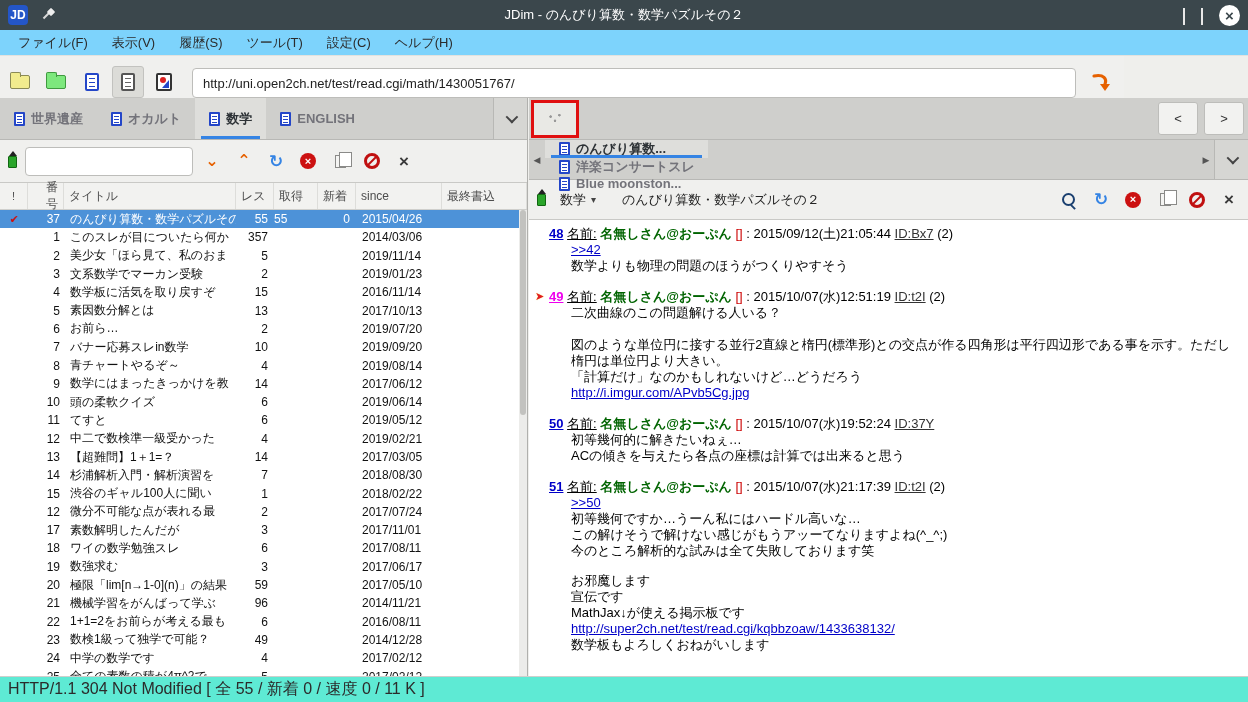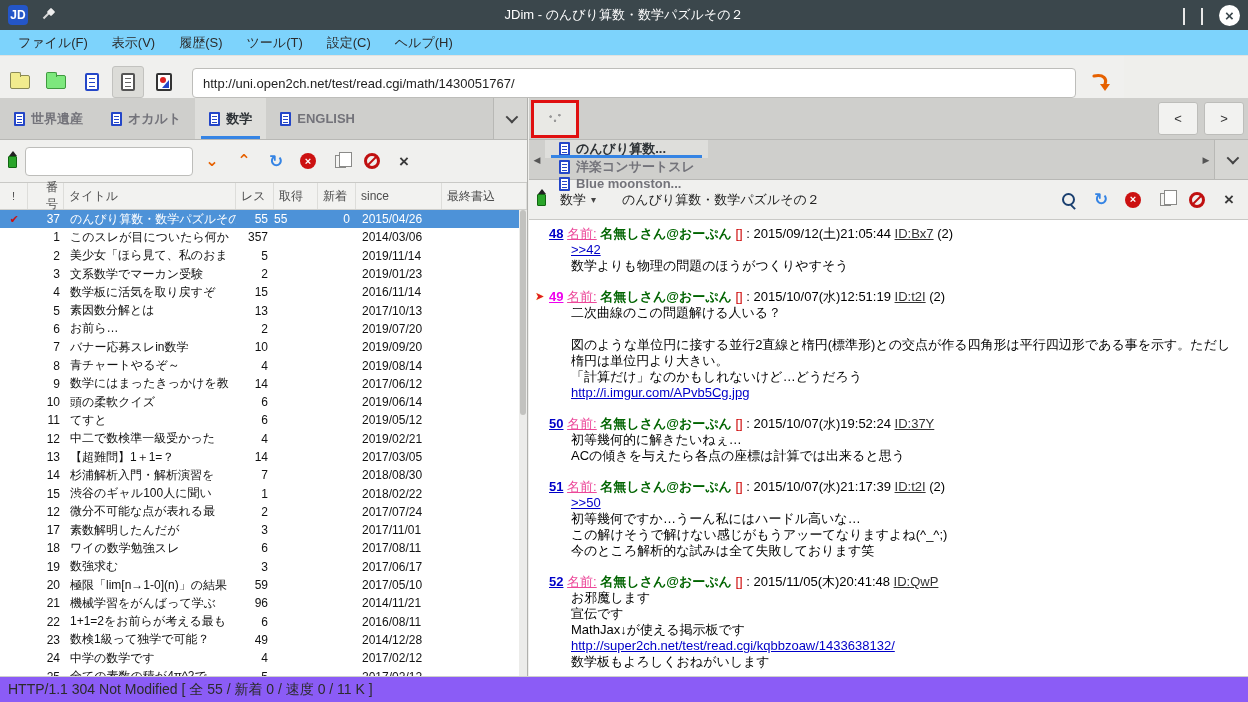--- a/index.html
+++ b/index.html
@@ -113,33 +113,33 @@
   .nav-btns { position:absolute; right:4px; top:4px; display:flex; gap:6px; }
   .nav-btn { width:40px; height:33px; background:#f2f2f0; border:1px solid #bdbdba; border-radius:3px; display:flex; align-items:center; justify-content:center; color:#333; font-size:13px; }
 
   
   .content { height:456px; overflow:hidden; background:#fff; position:relative; padding:5px 14px 0 10px; }
   .post { margin-bottom:14px; }
   .post-head { position:relative; padding-left:10px; font-size:13px; line-height:17px; white-space:nowrap; }
   .p-arrow { position:absolute; left:-4px; top:0; color:#e01b24; font-size:11px; text-shadow:0 0 1px #f6d32d; }
   .p-num { color:#0000c8; text-decoration:underline; font-weight:bold; }
   .p-num.marked { color:#ee00ee; }
-  .p-label { color:#ec4899; text-decoration:underline; }
+  .p-label { color:#000000; text-decoration:underline; }
   .p-name { color:#006400; font-weight:bold; }
   .p-mail { color:#cc0000; }
   .p-sep { color:#000; }
   .p-date { color:#000; }
   .p-id { color:#333; text-decoration:underline; }
   .p-count { color:#000; }
   .post-body { padding-left:32px; }
   .line { min-height:16px; line-height:16px; font-size:13px; color:#000; overflow-wrap:anywhere; }
   .line.link { color:#0000c8; text-decoration:underline; }
 
   
-  .statusbar { position:absolute; left:0; top:676px; width:1248px; height:26px; background:#8b5cf6; border-top:1px solid #cfcfcc; display:flex; align-items:center; padding-left:8px; font-size:14px; color:#2b2b2b; }
+  .statusbar { position:absolute; left:0; top:676px; width:1248px; height:26px; background:#5eead4; border-top:1px solid #cfcfcc; display:flex; align-items:center; padding-left:8px; font-size:16px; color:#2b2b2b; }
 </style>
 </head>
 <body>
 
 <div class="app">
 
   <div class="titlebar">
     <div class="app-logo">JD</div>
     <div class="pin-icon"></div>
     <div class="title">JDim - のんびり算数・数学パズルその２</div>
@@ -691,36 +691,20 @@
             </div>
             <div class="post-body">
 
             <div class="line link">&gt;&gt;50</div>
                 <div class="line">初等幾何ですか…うーん私にはハードル高いな…</div>
                 <div class="line">この解けそうで解けない感じがもうアッーてなりますよね(^_^;)</div>
                 <div class="line">今のところ解析的な試みは全て失敗しております笑</div>
               </div>
           </div>
             <div class="post">
-            <div class="post-head">
-              
-              <span class="p-num">52</span>
-              <span> </span>
-              <span class="p-label">名前:</span>
-              <span class="p-name">名無しさん@おーぷん</span>
-              <span> </span>
-              <span class="p-mail">[]</span>
-              <span class="p-sep">:</span>
-              <span> </span>
-              <span class="p-date">2015/11/05(木)20:41:48</span>
-              <span> </span>
-              <span class="p-id">ID:QwP</span>
-              <span> </span>
-              <span class="p-count"></span>
-            </div>
             <div class="post-body">
 
             <div class="line">お邪魔します</div>
                 <div class="line">宣伝です</div>
                 <div class="line">MathJax↓が使える掲示板です</div>
                 <div class="line link">http://super2ch.net/test/read.cgi/kqbbzoaw/1433638132/</div>
                 <div class="line">数学板もよろしくおねがいします</div>
               </div>
           </div>
           </div>

